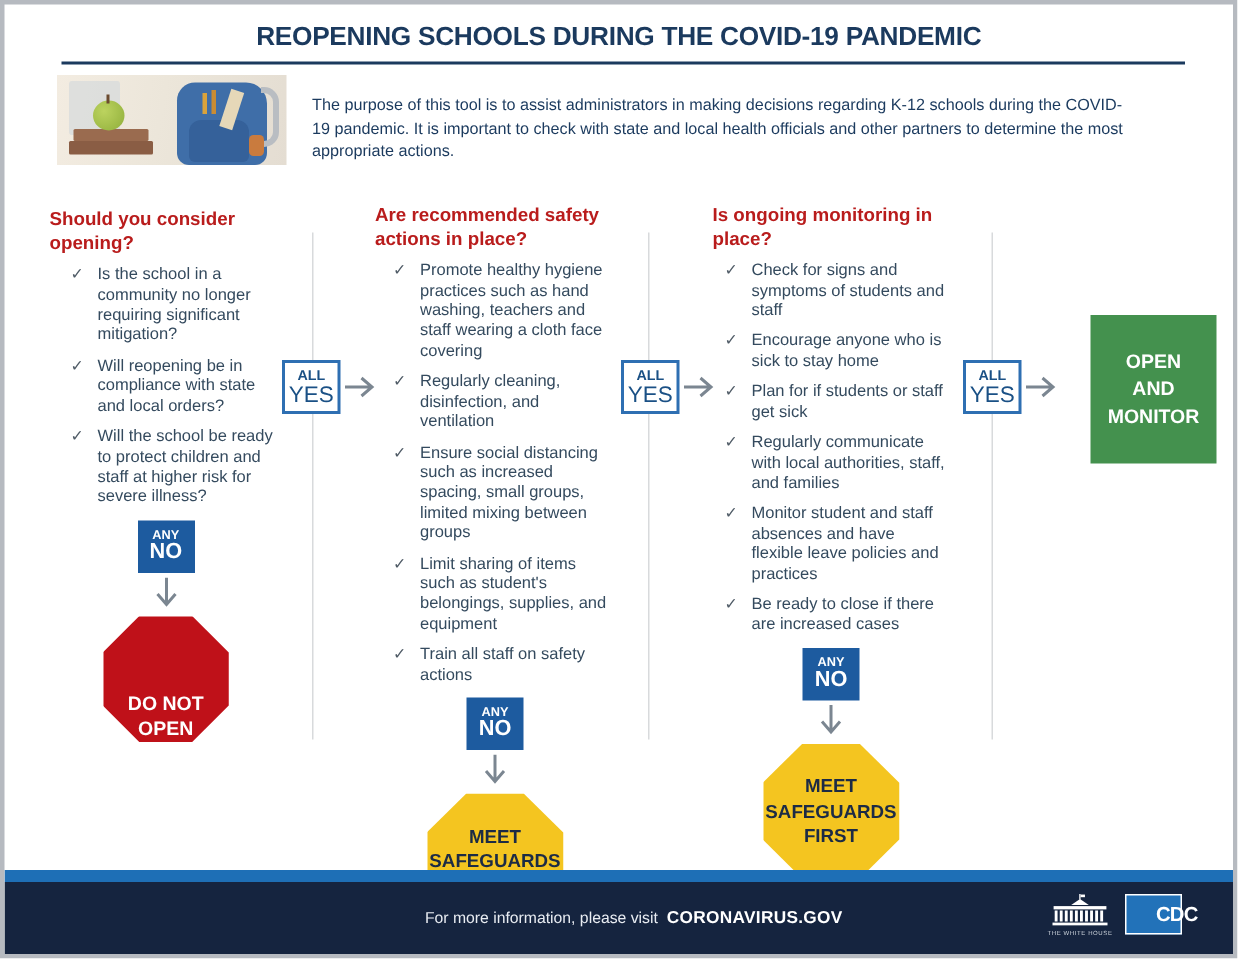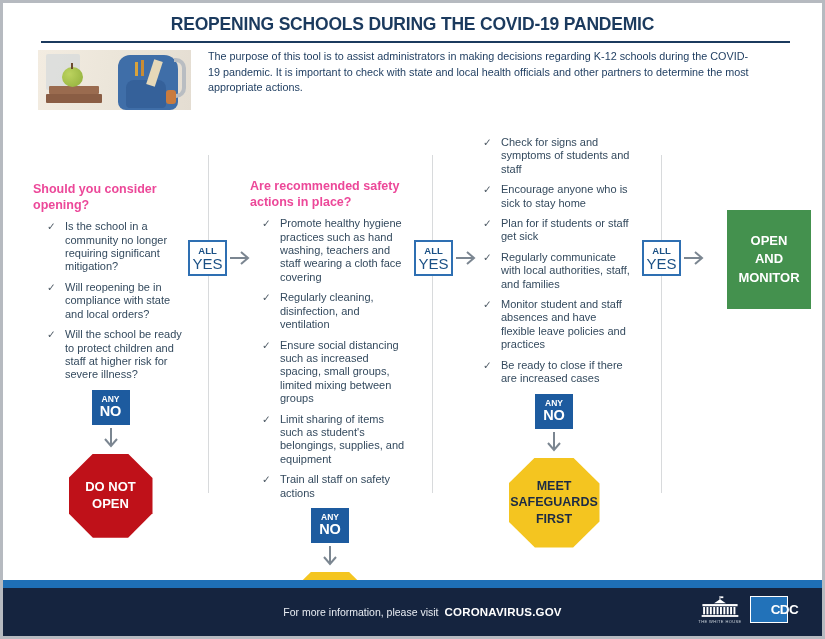--- a/index.html
+++ b/index.html
@@ -19,50 +19,50 @@
   .photo .apple { position:absolute; left:24px; top:17px; width:21px; height:20px; background:radial-gradient(circle at 35% 35%, #bcd35f, #8fae3a); border-radius:50%; }
   .photo .apple::after { content:""; position:absolute; left:9px; top:-4px; width:2px; height:6px; background:#6b4a2e; }
   .photo .pack { position:absolute; left:80px; top:5px; width:60px; height:55px; background:#3f6ea8; border-radius:12px 14px 8px 8px; }
   .photo .pocket { position:absolute; left:88px; top:30px; width:40px; height:28px; background:#35619a; border-radius:8px 8px 4px 4px; }
   .photo .ruler { position:absolute; left:112px; top:10px; width:9px; height:26px; background:#e6d8b8; transform:rotate(18deg); }
   .photo .pencil { position:absolute; left:97px; top:12px; width:3px; height:14px; background:#d9a33c; }
   .photo .pencil2 { position:absolute; left:103px; top:10px; width:3px; height:16px; background:#c98c34; }
   .photo .strap { position:absolute; left:136px; top:8px; width:12px; height:40px; border:4px solid #b9bdc2; border-left:none; border-radius:0 10px 10px 0; }
   .photo .tag { position:absolute; left:128px; top:40px; width:10px; height:14px; background:#c97b3e; border-radius:3px; }
 
-  .intro-text { position:absolute; left:205px; top:46px; width:552px; font-size:10.8px;
+  .intro-text { position:absolute; left:205px; top:60px; width:552px; font-size:10.8px;
                 line-height:1.45; color:#1b3a5e; }
 
   
   .col { position:absolute; display:flex; flex-direction:column; }
   .col-1 { left:30px; top:136px; width:155px; }
   .col-2 { left:247px; top:133px; width:160px; }
   .col-3 { left:472px; top:133px; width:158px; }
-  .col-heading { font-size:12.5px; font-weight:bold; color:#ec4899; line-height:1.25; margin-bottom:7px;margin-top:43px; }
+  .col-heading { font-size:12.5px; font-weight:bold; color:#b91c1c; line-height:1.25; margin-bottom:7px; }
   .check-list { display:flex; flex-direction:column; gap:7px; }
   .col-1 .check-list { padding-left:14px; }
   .col-2 .check-list { padding-left:12px; }
   .col-3 .check-list { padding-left:8px; }
   .check-item { display:flex; gap:8px; }
   .check { color:#4f5b66; font-size:10.5px; line-height:13.4px; flex:0 0 10px; }
   .check-text { font-size:11px; line-height:13.4px; color:#344a5e; }
   .col-1 .check-text { width:124px; }
   .col-2 .check-text { width:136px; }
   .col-3 .check-text { width:142px; }
 
   
   .stack { display:flex; flex-direction:column; align-items:center; margin-top:8px; }
   .anyno { width:38px; height:35px; background:#1d5b9f; color:#fff; display:flex; flex-direction:column;
            align-items:center; justify-content:center; }
   .anyno .t { font-size:8.5px; font-weight:bold; line-height:9px; }
   .anyno .b { font-size:14.5px; font-weight:bold; line-height:15px; }
   .arrow-down { margin:3px 0 2px; }
   .octagon { clip-path:polygon(29% 0,71% 0,100% 29%,100% 71%,71% 100%,29% 100%,0 71%,0 29%);
              display:flex; align-items:center; justify-content:center; text-align:center; font-weight:bold; }
-  .octagon.red { width:84px; height:84px; background:#bf1119; color:#fff; font-size:13px; line-height:1.3; }
+  .octagon.red { width:84px; height:84px; background:#bf1119; color:#fff; font-size:13px; line-height:1.3;align-items:flex-end; }
   .octagon.red .oct-text { width:60px; }
   .octagon.yellow { width:91px; height:90px; background:#f4c520; color:#1c2b45; font-size:12.5px; line-height:1.3; }
   .octagon.yellow .oct-text { width:88px; }
 
   
   .vdiv { position:absolute; top:152px; width:1px; height:338px; background:#d8dadc; }
   .vdiv-1 { left:205px; } .vdiv-2 { left:429px; } .vdiv-3 { left:658px; }
 
   
   .connector { position:absolute; top:237px; display:flex; align-items:center; gap:3px; z-index:2; }
@@ -181,20 +181,21 @@
       <svg class="arrow-down" width="16" height="24" viewBox="0 0 16 24">
         <path d="M8 0 V17 M2 11 L8 18 L14 11" stroke="#7b8691" stroke-width="2" fill="none"></path>
       </svg>
       <div class="octagon yellow">
         <div class="oct-text">MEET SAFEGUARDS FIRST</div>
       </div>
     </div>
   </div>
 
   <div class="col col-3">
+    <div class="col-heading">Is ongoing monitoring in place?</div>
     <div class="check-list">
         <div class="check-item">
           <span class="check">✓</span>
           <span class="check-text">Check for signs and symptoms of students and staff</span>
         </div>
         <div class="check-item">
           <span class="check">✓</span>
           <span class="check-text">Encourage anyone who is sick to stay home</span>
         </div>
         <div class="check-item">

